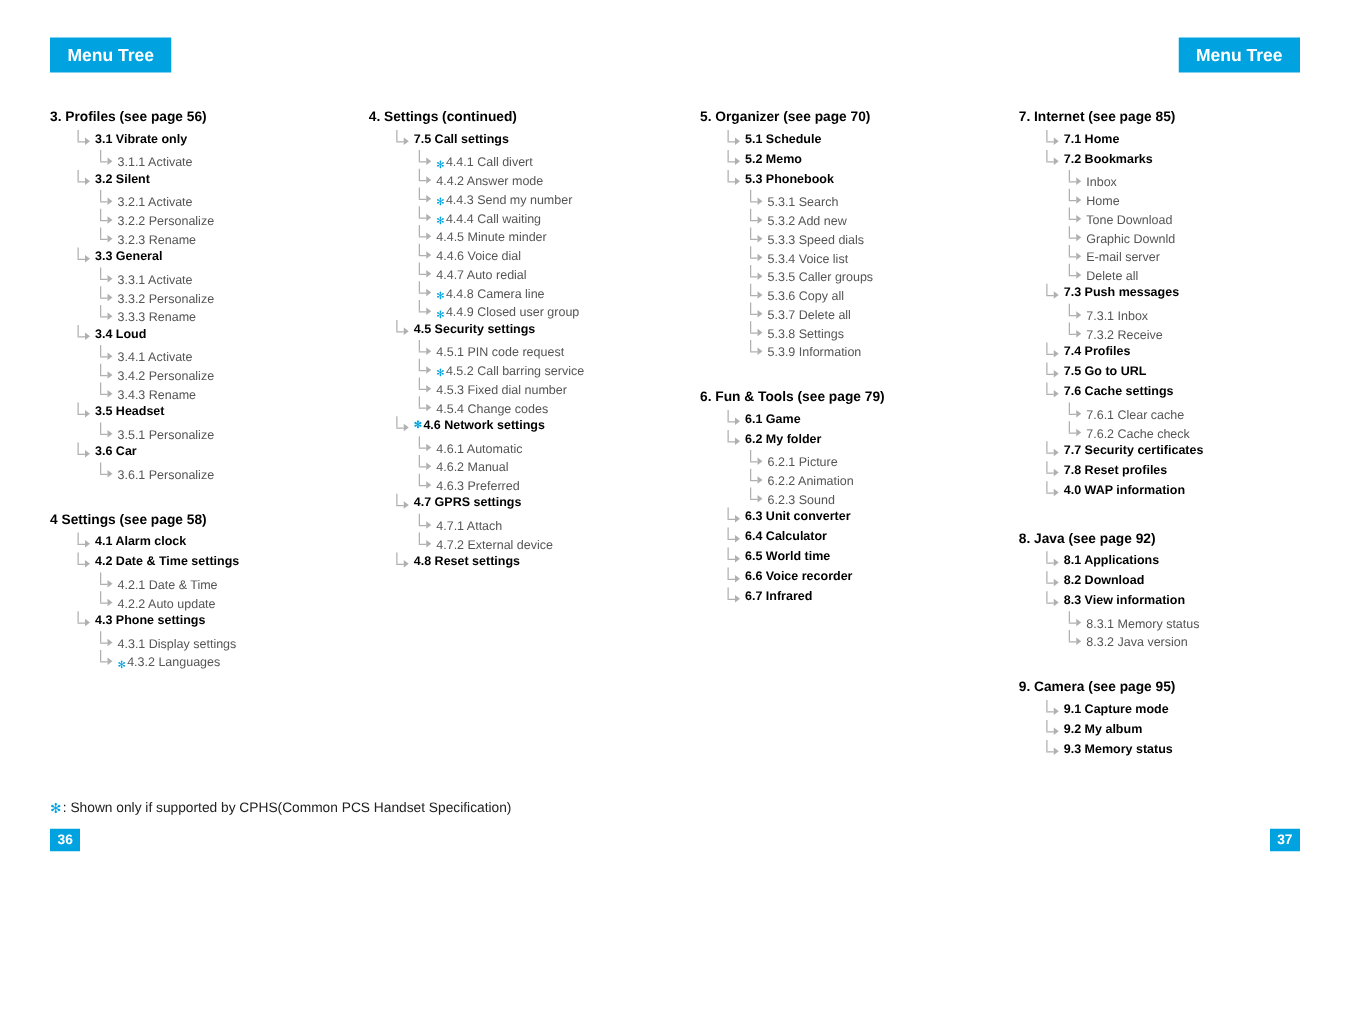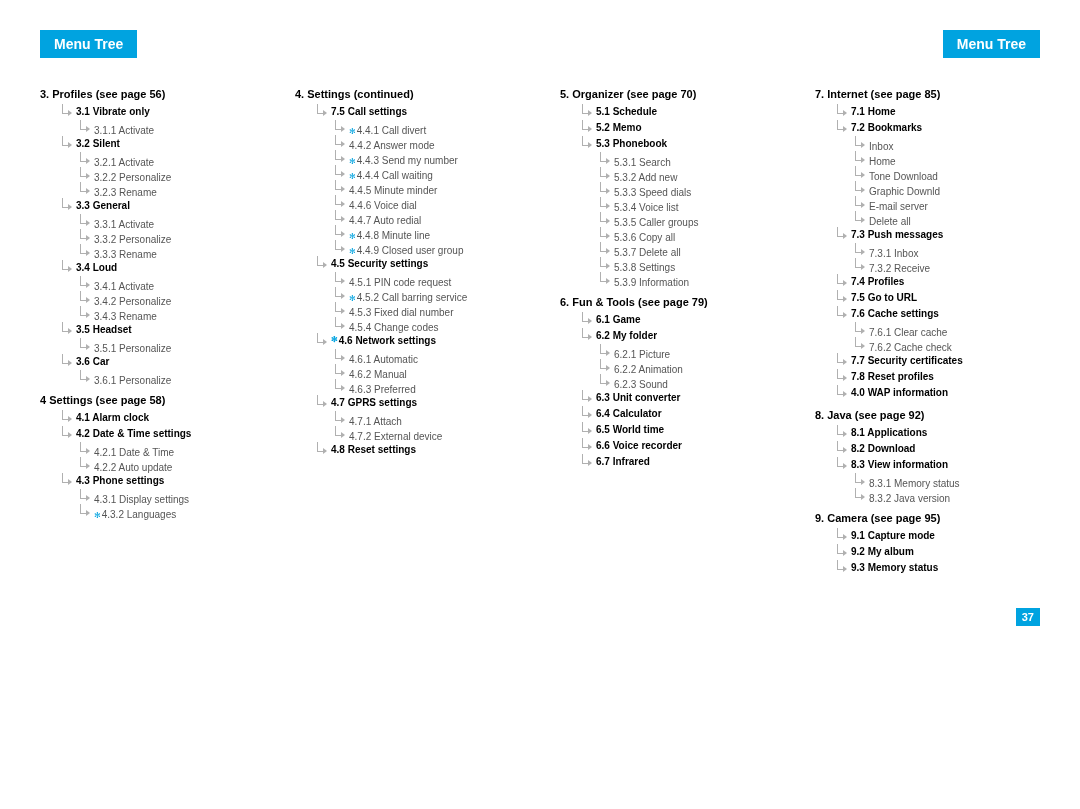--- a/index.html
+++ b/index.html
@@ -33,21 +33,21 @@
   .columns {
     display: flex;
     gap: 30px;
     clear: both;
   }
   .col { flex: 1; }
   .section-title {
     font-weight: bold;
     font-size: 11px;
     margin-bottom: 6px;
-    margin-top: 8px;
+    margin-top: 24px;
   }
   .section-title:first-child { margin-top: 0; }
   .lvl2 {
     display: flex;
     margin-left: 18px;
     font-weight: bold;
     font-size: 10px;
     margin-top: 2px;
     margin-bottom: 2px;
     position: relative;
@@ -343,21 +343,21 @@
             <span class="elbow">
               <span class="tri"></span>
             </span>
             <span>4.4.7 Auto redial</span>
           </div>
           <div class="lvl3">
             <span class="elbow">
               <span class="tri"></span>
             </span>
             <span class="star">✻</span>
-            <span>4.4.8 Minute line</span>
+            <span>4.4.8 Camera line</span>
           </div>
           <div class="lvl3">
             <span class="elbow">
               <span class="tri"></span>
             </span>
             <span class="star">✻</span>
             <span>4.4.9 Closed user group</span>
           </div>
           <div class="lvl2">
             <span class="elbow">
@@ -748,16 +748,22 @@
               <span class="tri"></span>
             </span>
             <span>9.3 Memory status</span>
           </div>
         </div>
     </div>
   </div>
 </div>
 
 <div class="page-footer">
+  <div class="footer-left">
+    <div class="footnote">
+      <span class="star">✻</span><span>: </span><span>Shown only if supported by CPHS(Common PCS Handset Specification)</span>
+    </div>
+    <span class="page-num">36</span>
+  </div>
   <div class="footer-right">
     <span class="page-num">37</span>
   </div>
 </div>
 
 </body></html>

